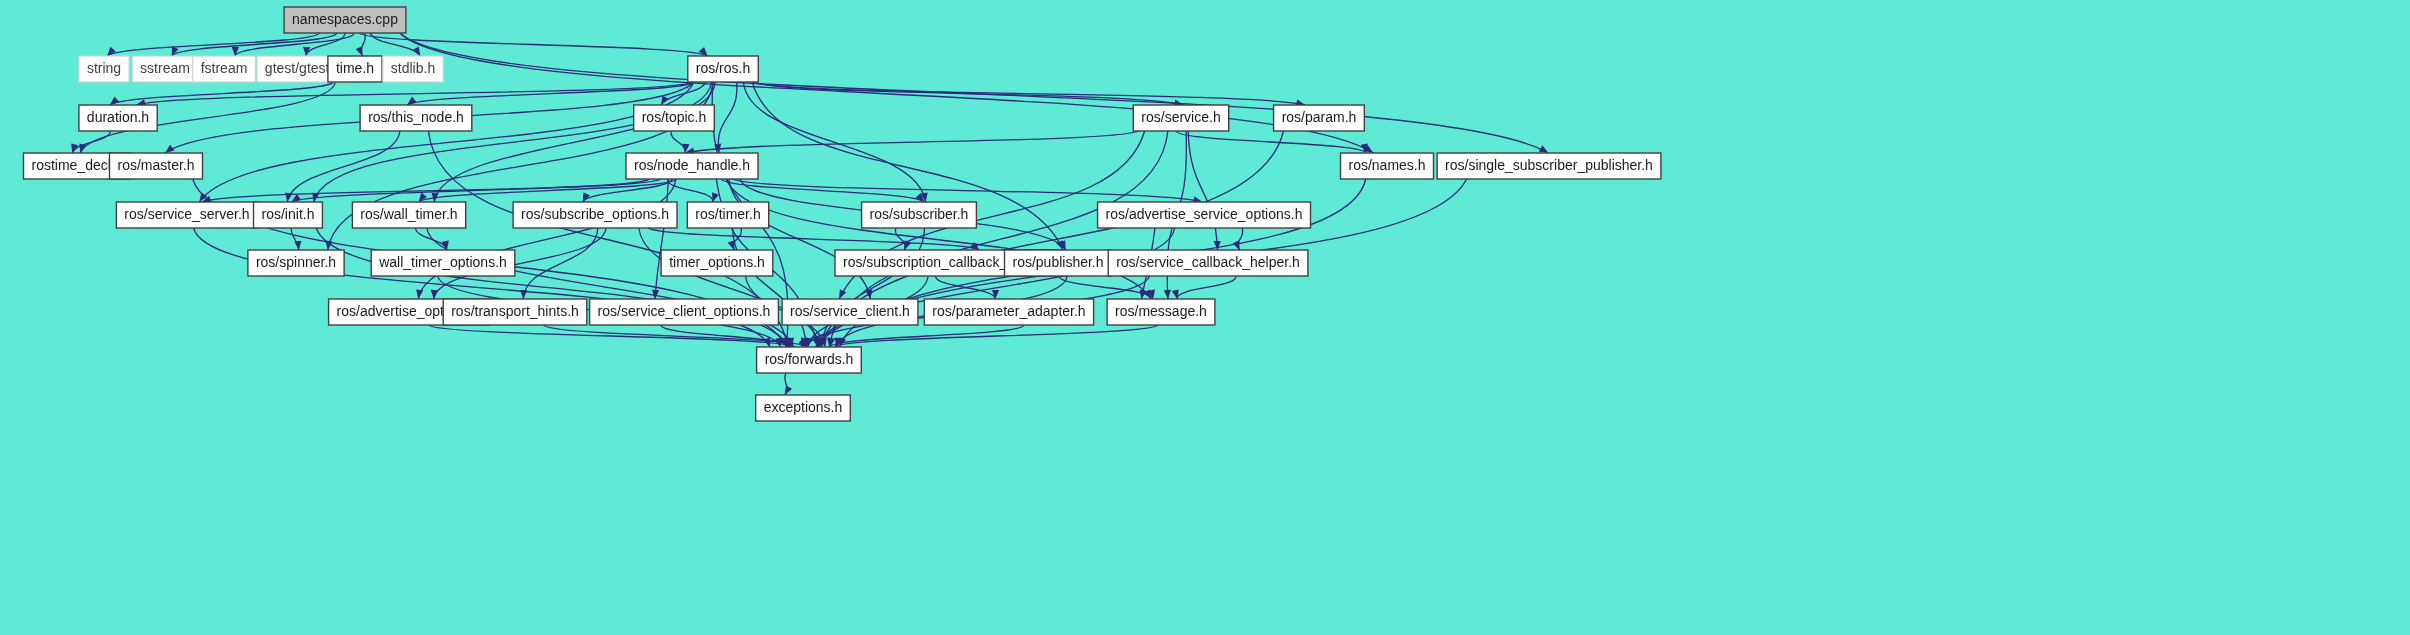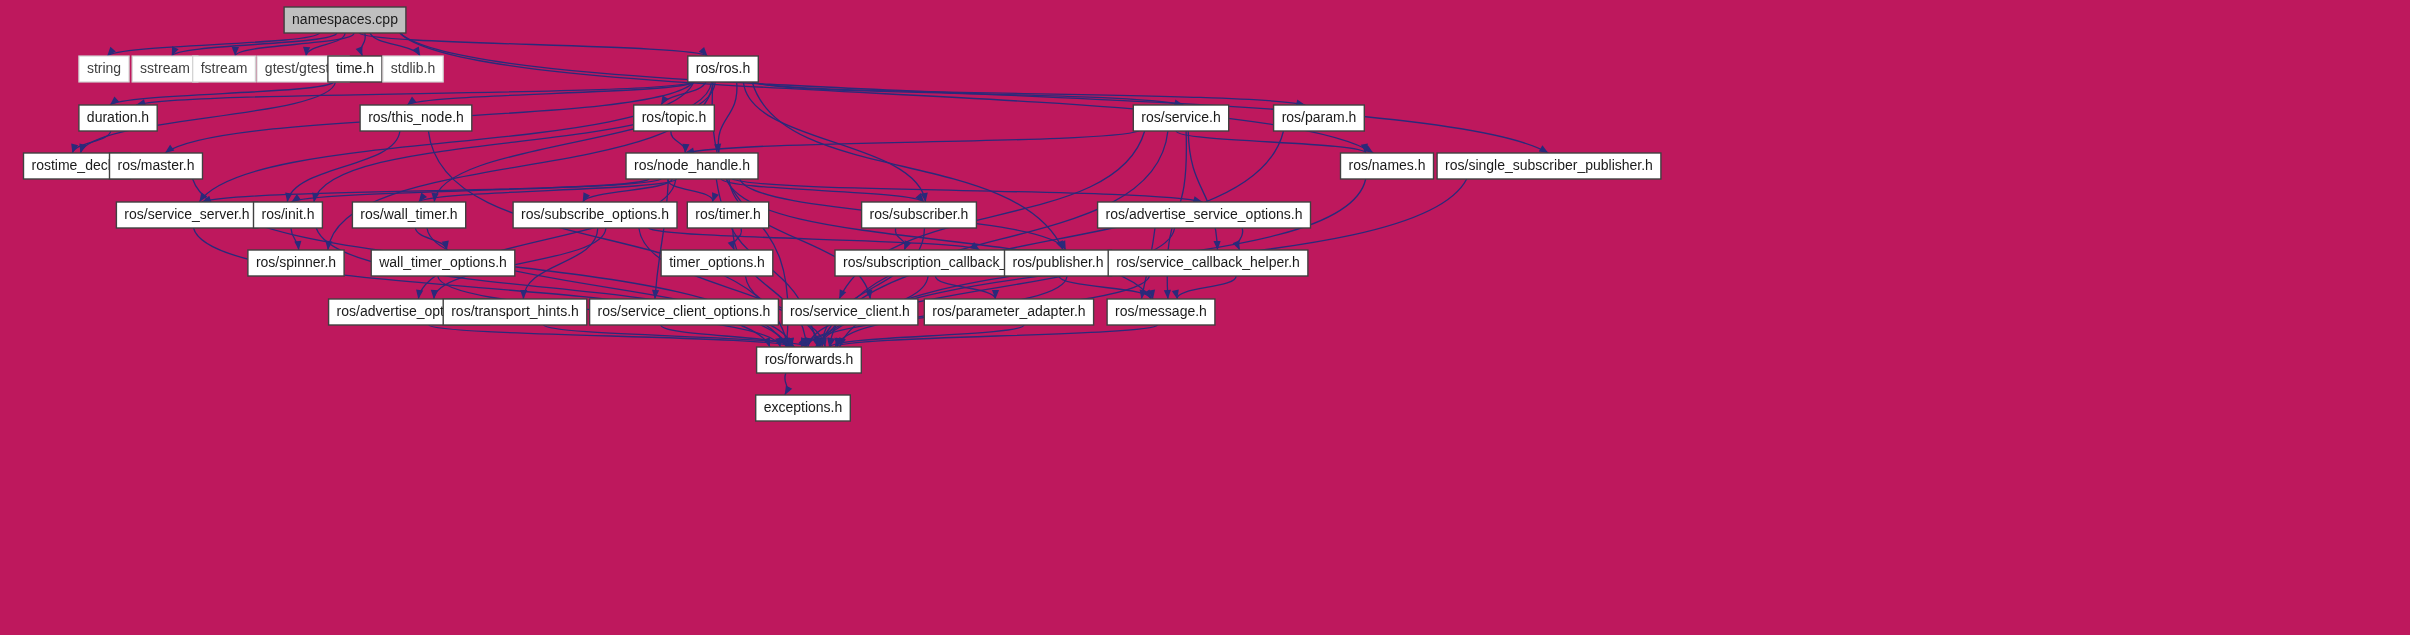--- a/index.html
+++ b/index.html
@@ -7,21 +7,21 @@
     padding: 0;
     background: #ffffff;
   }
   body {
     font-family: "Liberation Sans", sans-serif;
   }
   #graph-wrap {
     position: relative;
     width: 2410px;
     height: 635px;
-    background: #be185d;
+    background: #5eead4;
     overflow: hidden;
   }
   svg#dep-graph {
     display: block;
     width: 2410px;
     height: 635px;
   }
   .node-box {
     fill: #ffffff;
     stroke: #404040;

